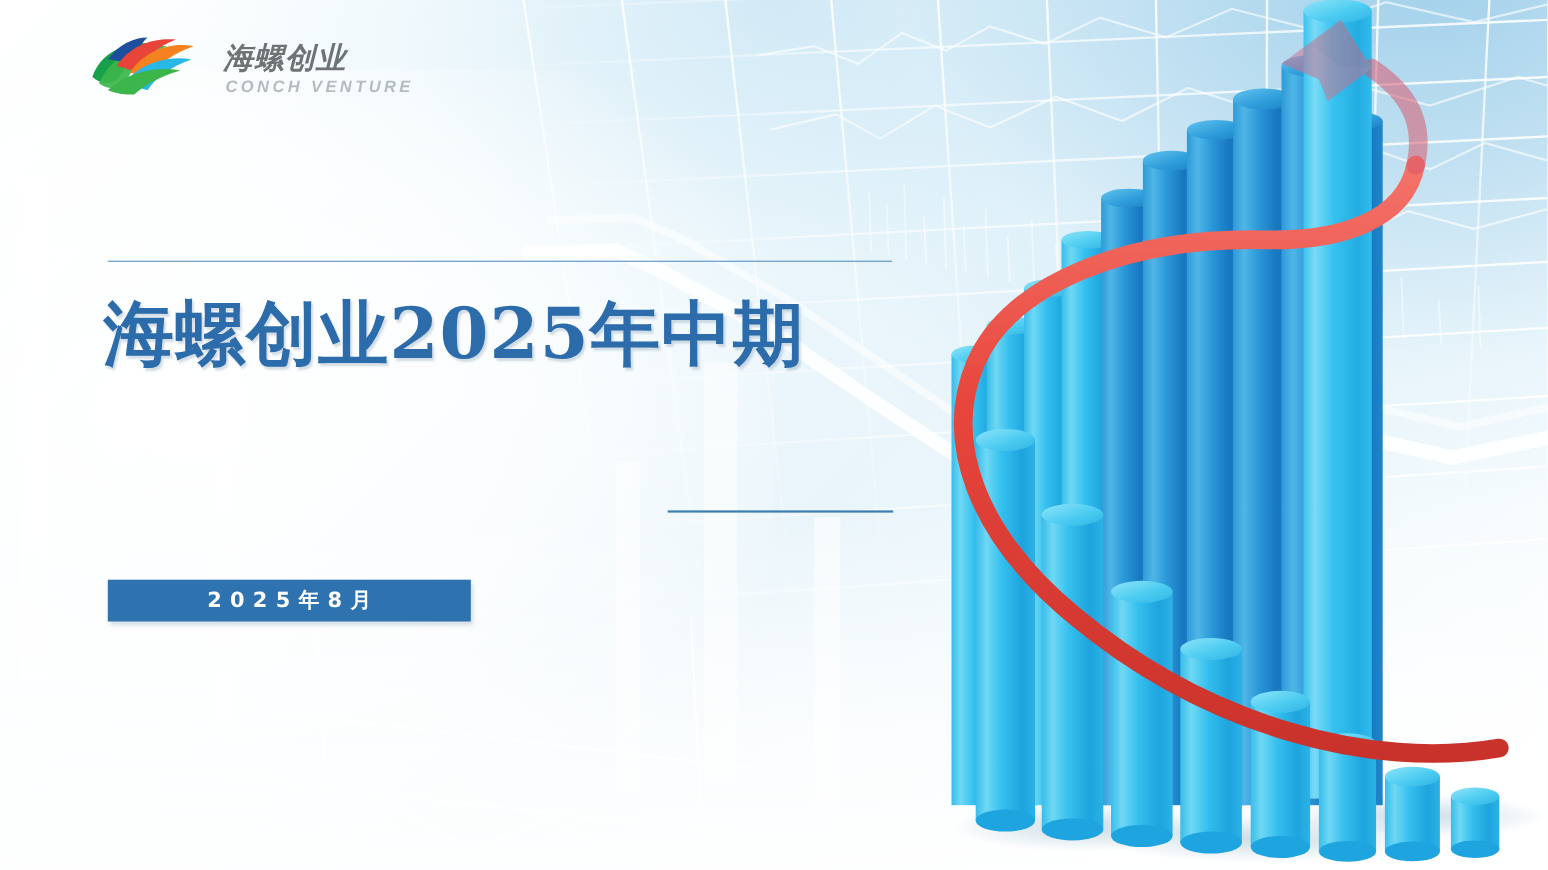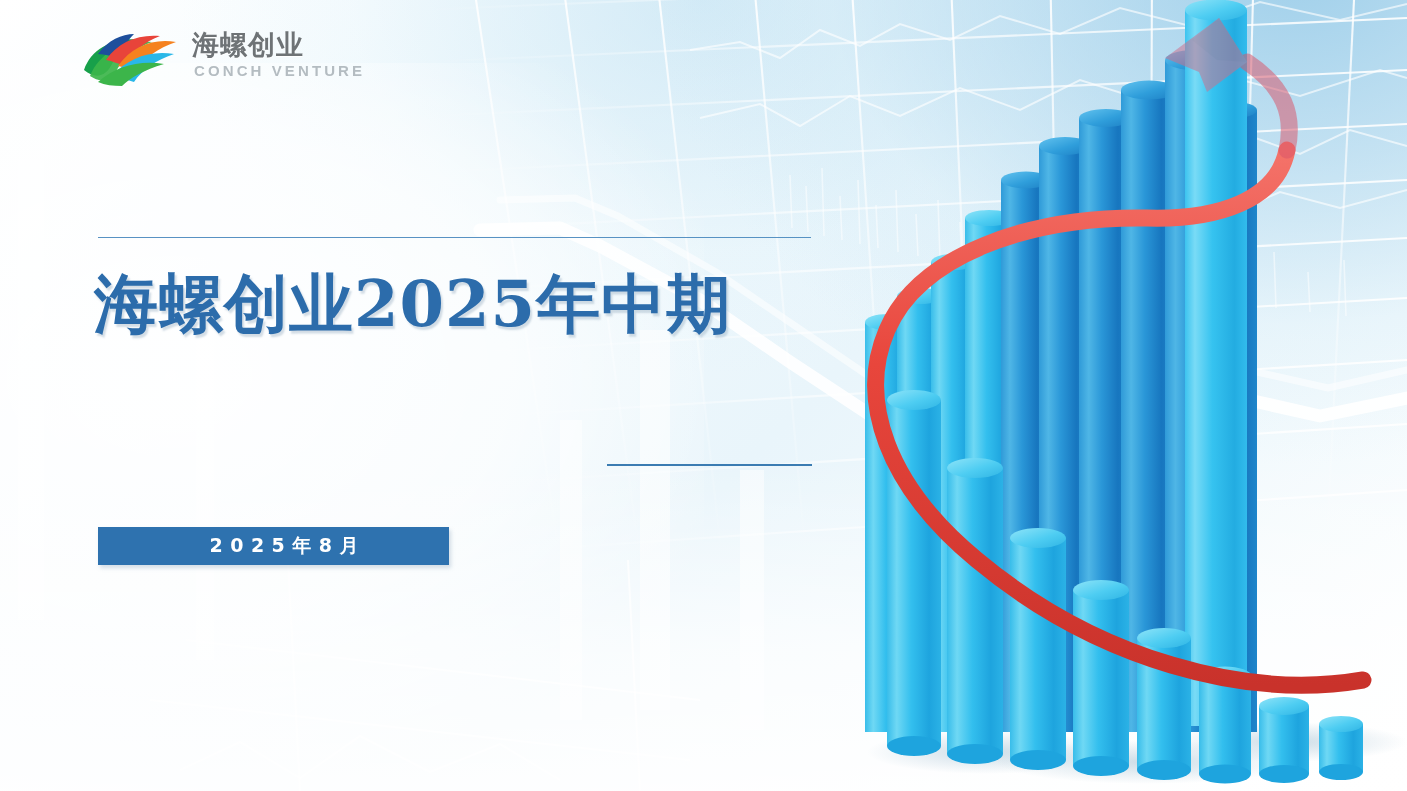--- a/index.html
+++ b/index.html
@@ -55,22 +55,23 @@
     width: 760px;
     height: 100%;
   }
 
   
   .logo-block {
     position: absolute;
     left: -20px;
     top: 30px;
     display: flex;
-    align-items: flex-start;
-    gap: 10px;
+    align-items: flex-end;
+    gap: 21px;
+    font-style: italic;
   }
   .logo-mark { width: 104px; height: 58px; display:block; }
   .logo-words { display: flex; flex-direction: column; justify-content: center; }
   .logo-cn {
     font-family: "DejaVu Sans", "Liberation Sans", sans-serif;
     font-size: 27px;
     font-weight: 700;
     color: #6e7376;
     letter-spacing: 1px;
     line-height: 1.08;
@@ -138,21 +139,20 @@
     position: absolute;
     left: 0px;
     top: 527px;
     width: 330px;
     height: 38px;
     background: #2e72af;
     box-shadow: 2px 3px 4px rgba(120,150,175,0.3);
     display: flex;
     align-items: center;
     justify-content: center;
-    padding-left: 21px;
   }
   .date-badge span {
     font-family: "DejaVu Sans", "Liberation Sans", sans-serif;
     font-size: 19px;
     font-weight: 700;
     color: #ffffff;
     letter-spacing: 7.5px;
     text-indent: 7.5px;
   }
 

